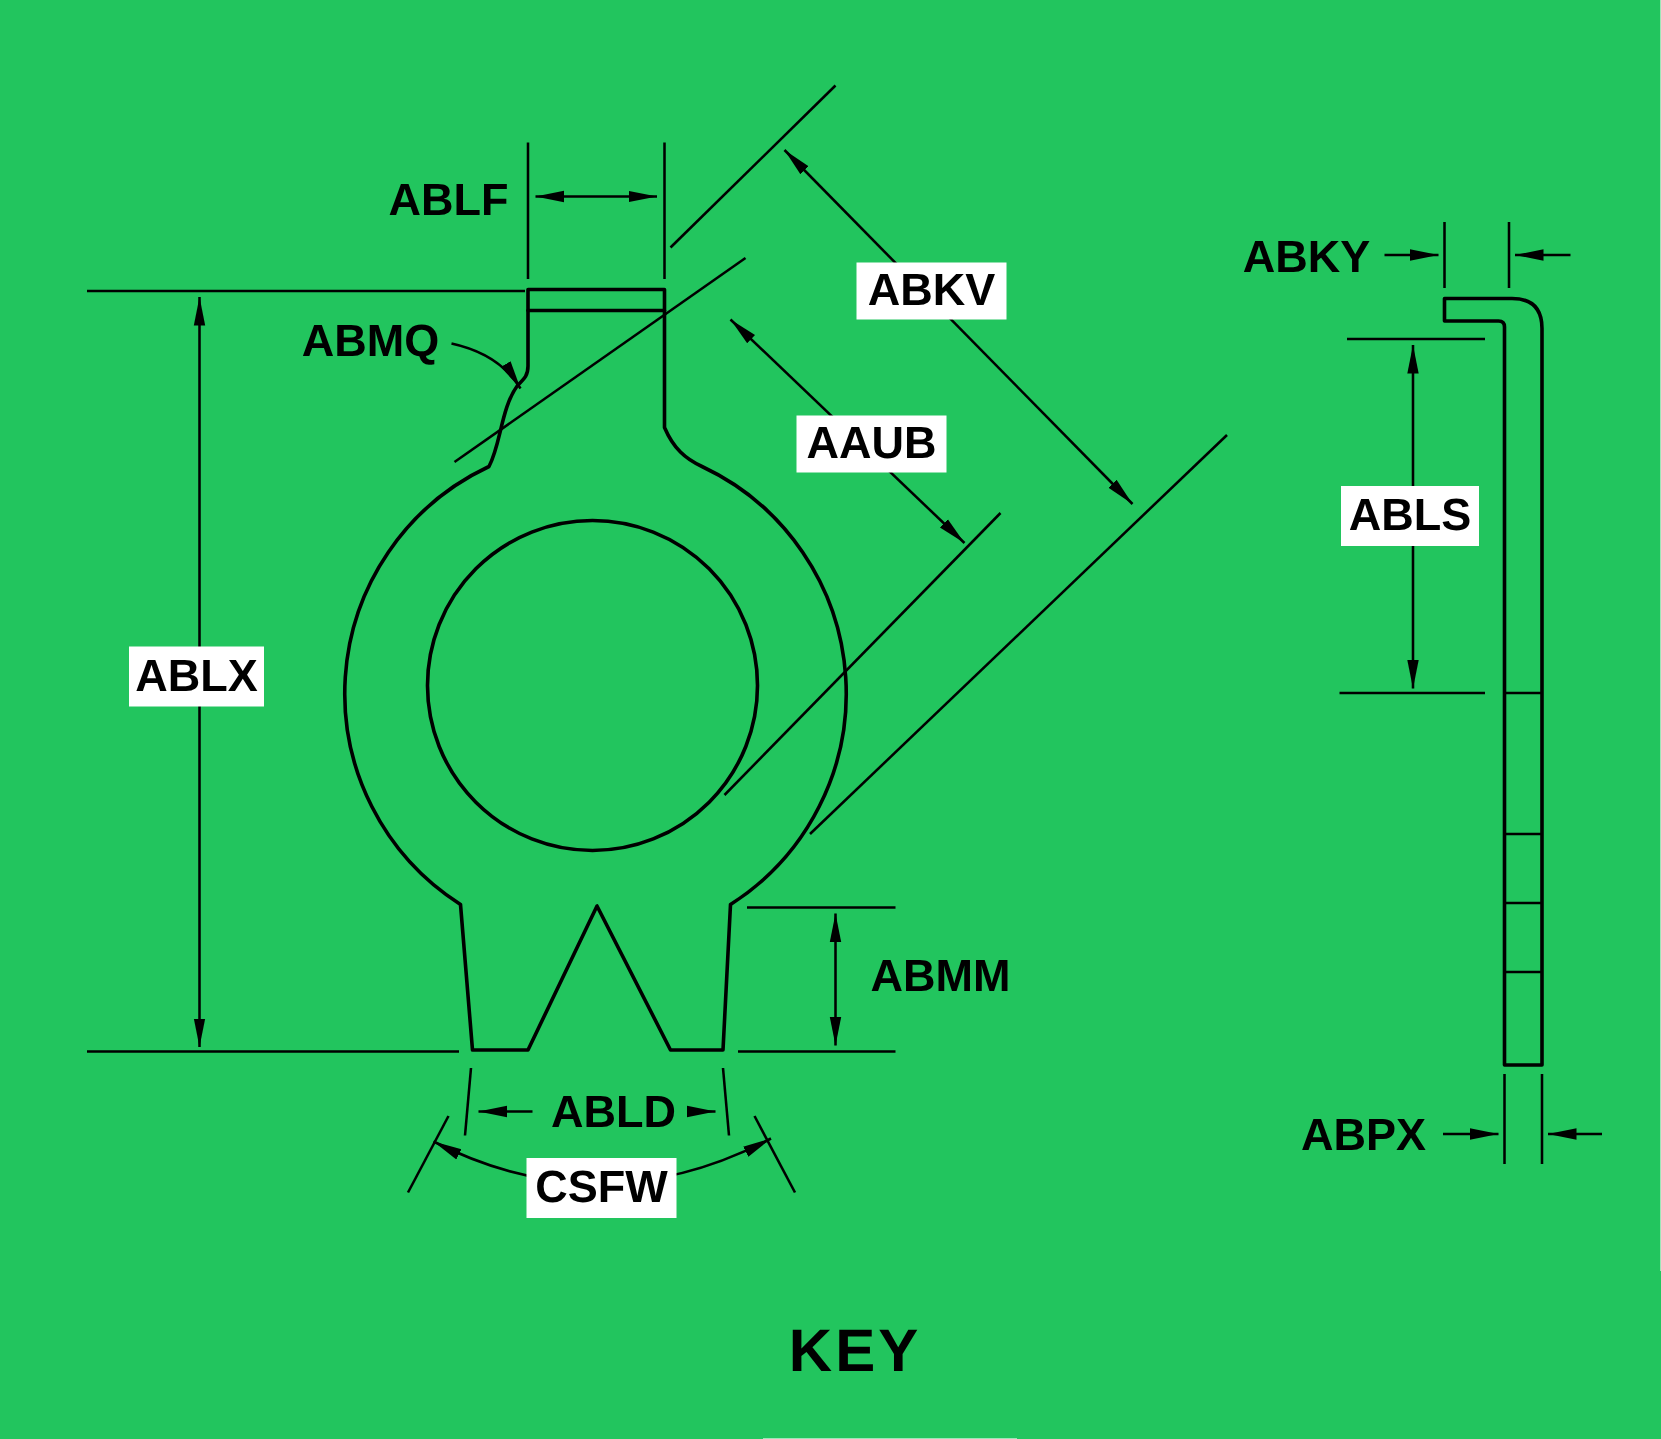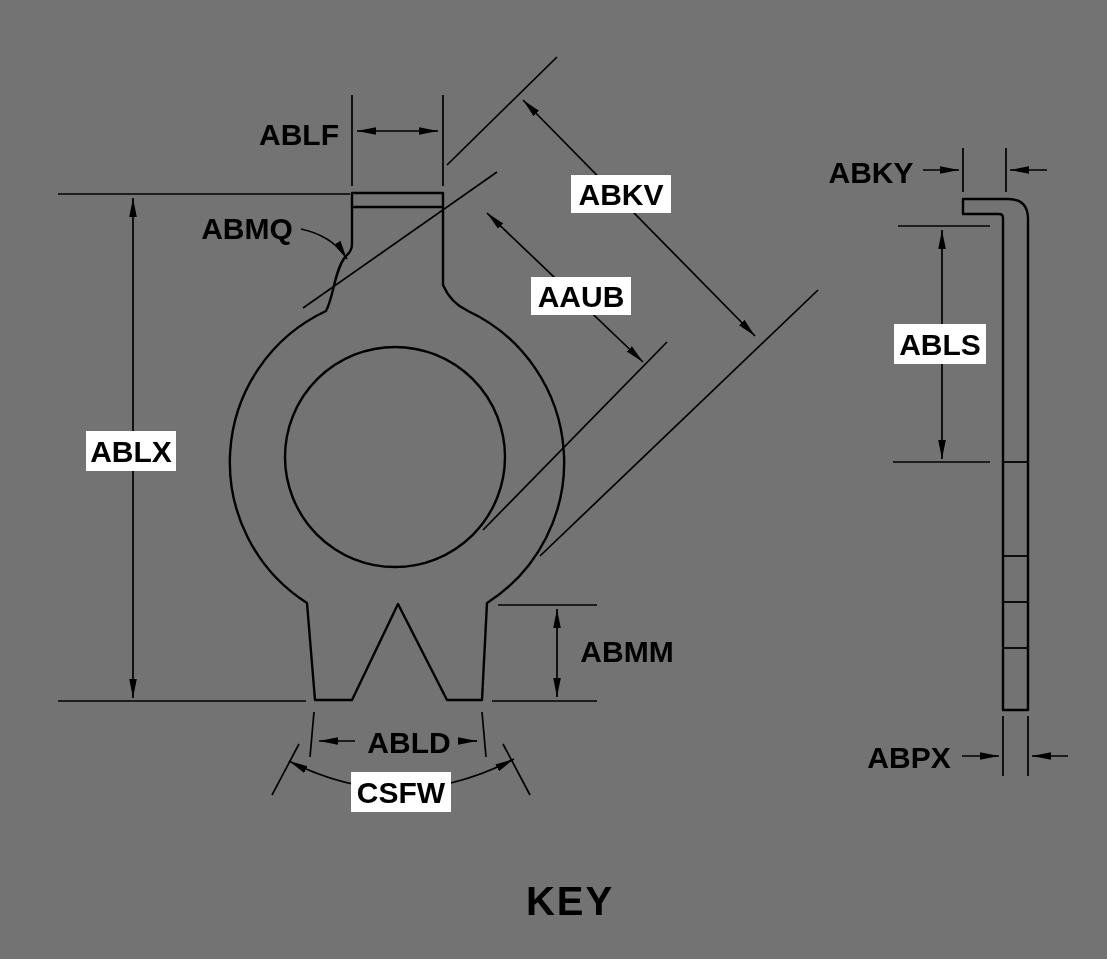--- a/index.html
+++ b/index.html
@@ -1,17 +1,17 @@
 <!DOCTYPE html>
 <html><head>
 <meta charset="utf-8">
 <style>
   html,body { margin:0; padding:0; background:#ffffff; }
   .page {
-    position:relative; width:1107px; height:959px; background:#737373;
+    position:relative; width:1107px; height:959px; background:#22c55e;
     font-family:"Liberation Sans", sans-serif;
   }
   svg { display:block; width:1107px; height:959px; }
   .outline { fill:none; stroke:#000; stroke-width:2.4; stroke-linejoin:round; stroke-linecap:round; }
   .thin    { fill:none; stroke:#000; stroke-width:1.8; }
   .dim     { fill:none; stroke:#000; stroke-width:1.7; }
   .ext     { fill:none; stroke:#000; stroke-width:1.7; }
   .lbl     { font:bold 30px "Liberation Sans", sans-serif; fill:#000;
              text-anchor:middle; dominant-baseline:central; }
   .title-lbl { font:bold 40px "Liberation Sans", sans-serif; fill:#000;

